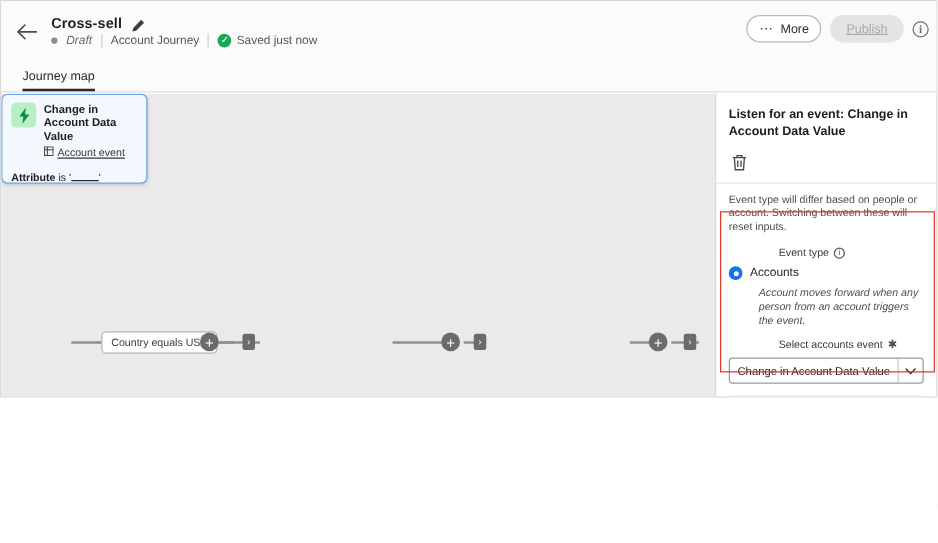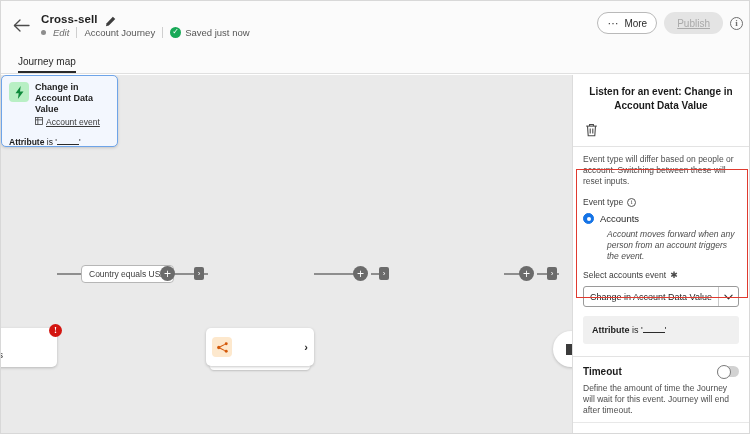--- a/index.html
+++ b/index.html
@@ -5,21 +5,21 @@
   * { box-sizing: border-box; margin: 0; padding: 0; }
   html, body {
     width: 750px; height: 434px;
     font-family: "Liberation Sans", sans-serif;
     background: #ffffff;
     overflow: hidden;
     color: #2c2c2c;
   }
   .app {
     position: relative;
-    width: 750px; height: 434px;
+    width: 750px; height: 318px;
     border: 1px solid #d8d8d8;
     background: #ffffff;
     overflow: hidden;
   }
 
   
   .header {
     position: absolute; top: 0; left: 0;
     width: 750px; height: 48px;
     background: #fbfbfb;
@@ -197,21 +197,21 @@
   .end-square { width: 11px; height: 11px; background: #3b3b3b; }
 
   
   .panel {
     position: absolute; top: 74px; right: 0;
     width: 177px; height: 360px;
     background: #ffffff;
     border-left: 1px solid #dcdcdc;
     overflow: hidden;
   }
-  .panel-head { padding: 10px 10px 0 10px; text-align: center; }
+  .panel-head { padding: 10px 10px 0 10px; }
   .panel-title {
     font-size: 10px; font-weight: bold; color: #1b1b1b; line-height: 14px;
   }
   .trash-btn {
     margin: 8px 0 8px 0; width: 17px; height: 17px;
     display: flex; align-items: center; justify-content: center;
     cursor: pointer; color: #4a4a4a;
   }
   .panel-rule { height: 1px; background: #e3e3e3; }
   .panel-note {
@@ -222,21 +222,21 @@
   .highlight-box {
     position: absolute; left: 3px; top: 94px;
     width: 172px; height: 129px;
     border: 1.6px solid #e03a2f;
     background: transparent;
     pointer-events: none;
   }
   .field-zone { padding: 4px 10px 0 10px; }
   .field-label {
     font-size: 8.5px; color: #3a3a3a;
-    display: flex; align-items: center; gap: 4px; margin-bottom: 6px;
+    display: flex; align-items: center; gap: 4px; margin-bottom: 6px; margin-left: 40px;
   }
   .info-sm {
     width: 9px; height: 9px; border-radius: 50%;
     border: 1px solid #585858; color: #585858;
     display: flex; align-items: center; justify-content: center;
     font-size: 7px; line-height: 1; font-family: "Liberation Serif", serif;
   }
   .radio-row { display: flex; align-items: center; gap: 6px; margin-bottom: 7px; cursor: pointer; }
   .radio {
     width: 11px; height: 11px; border-radius: 50%;
@@ -315,21 +315,21 @@
       <div class="title-row">
         <span class="doc-title">Cross-sell</span>
         <span class="pencil-icon">
           <svg width="11" height="11" viewBox="0 0 12 12" fill="#3d3d3d">
             <path d="M8.6 0.8 L11.2 3.4 L4.2 10.4 L1 11.2 L1.8 8 Z"></path>
           </svg>
         </span>
       </div>
       <div class="meta-row">
         <span class="status-dot"></span>
-        <span class="meta-draft">Edit</span>
+        <span class="meta-draft">Draft</span>
         <span class="meta-sep"></span>
         <span>Account Journey</span>
         <span class="meta-sep"></span>
         <span class="saved-row">
           <span class="check-badge">✓</span>
           <span>Saved just now</span>
         </span>
       </div>
     </div>
 

